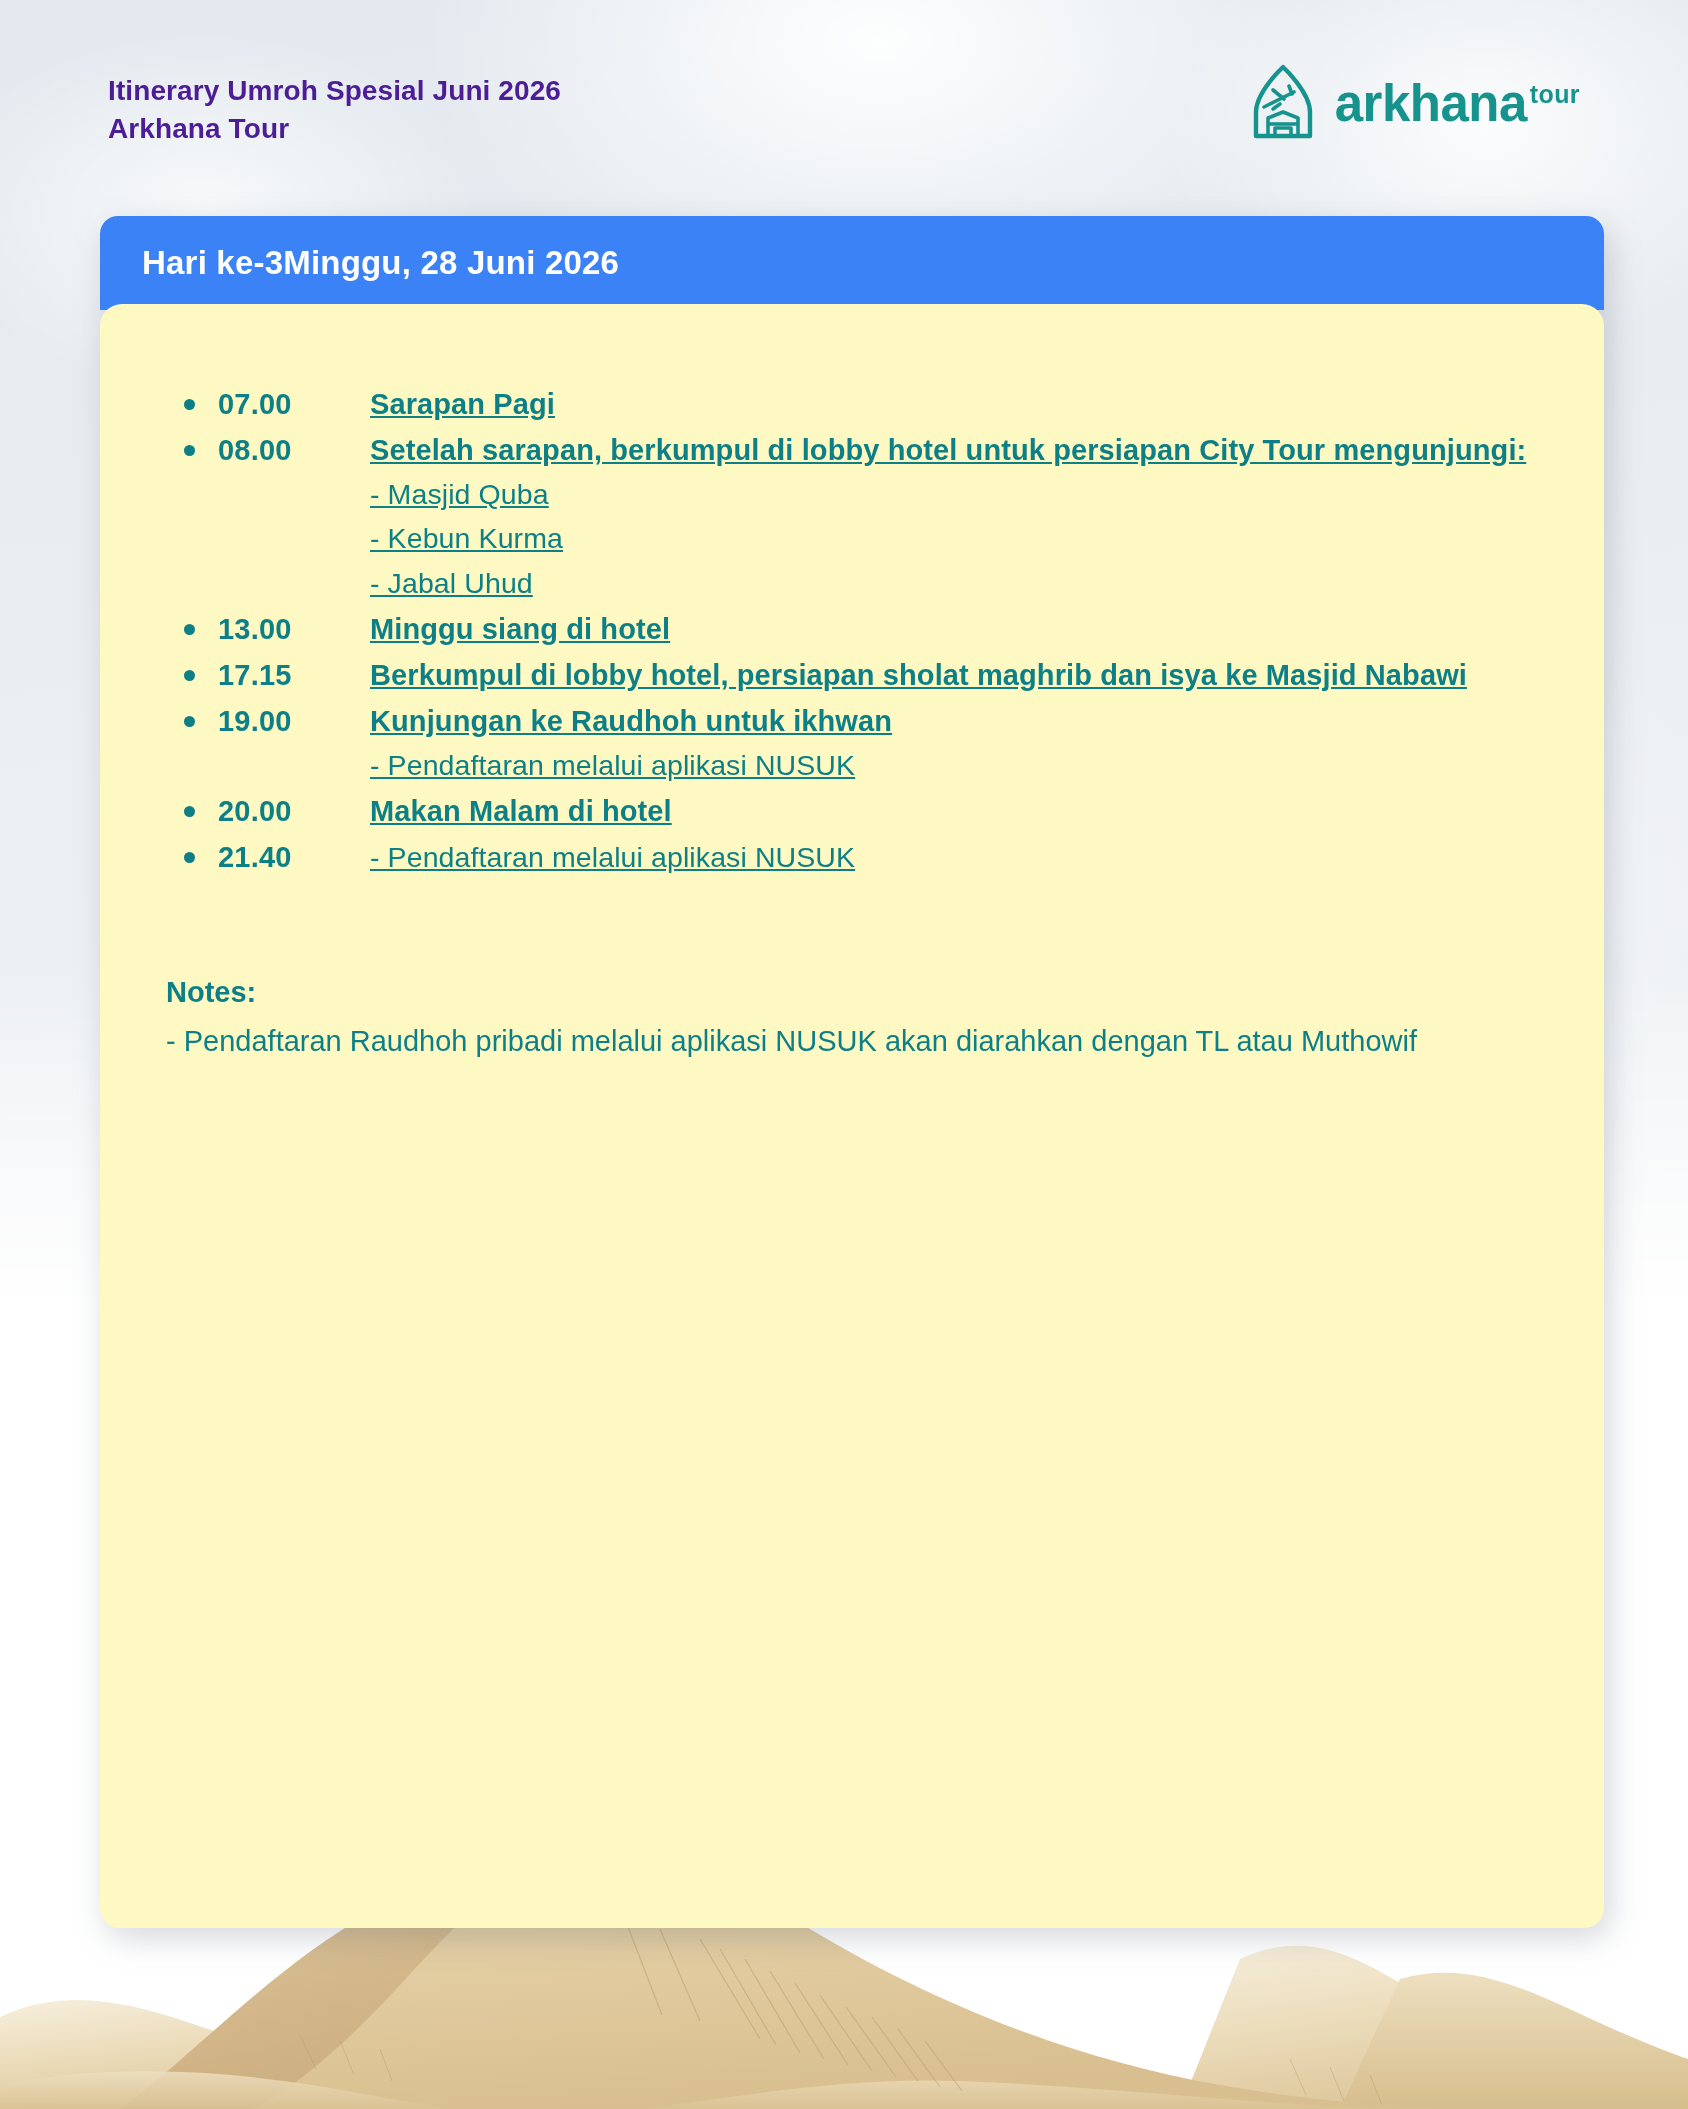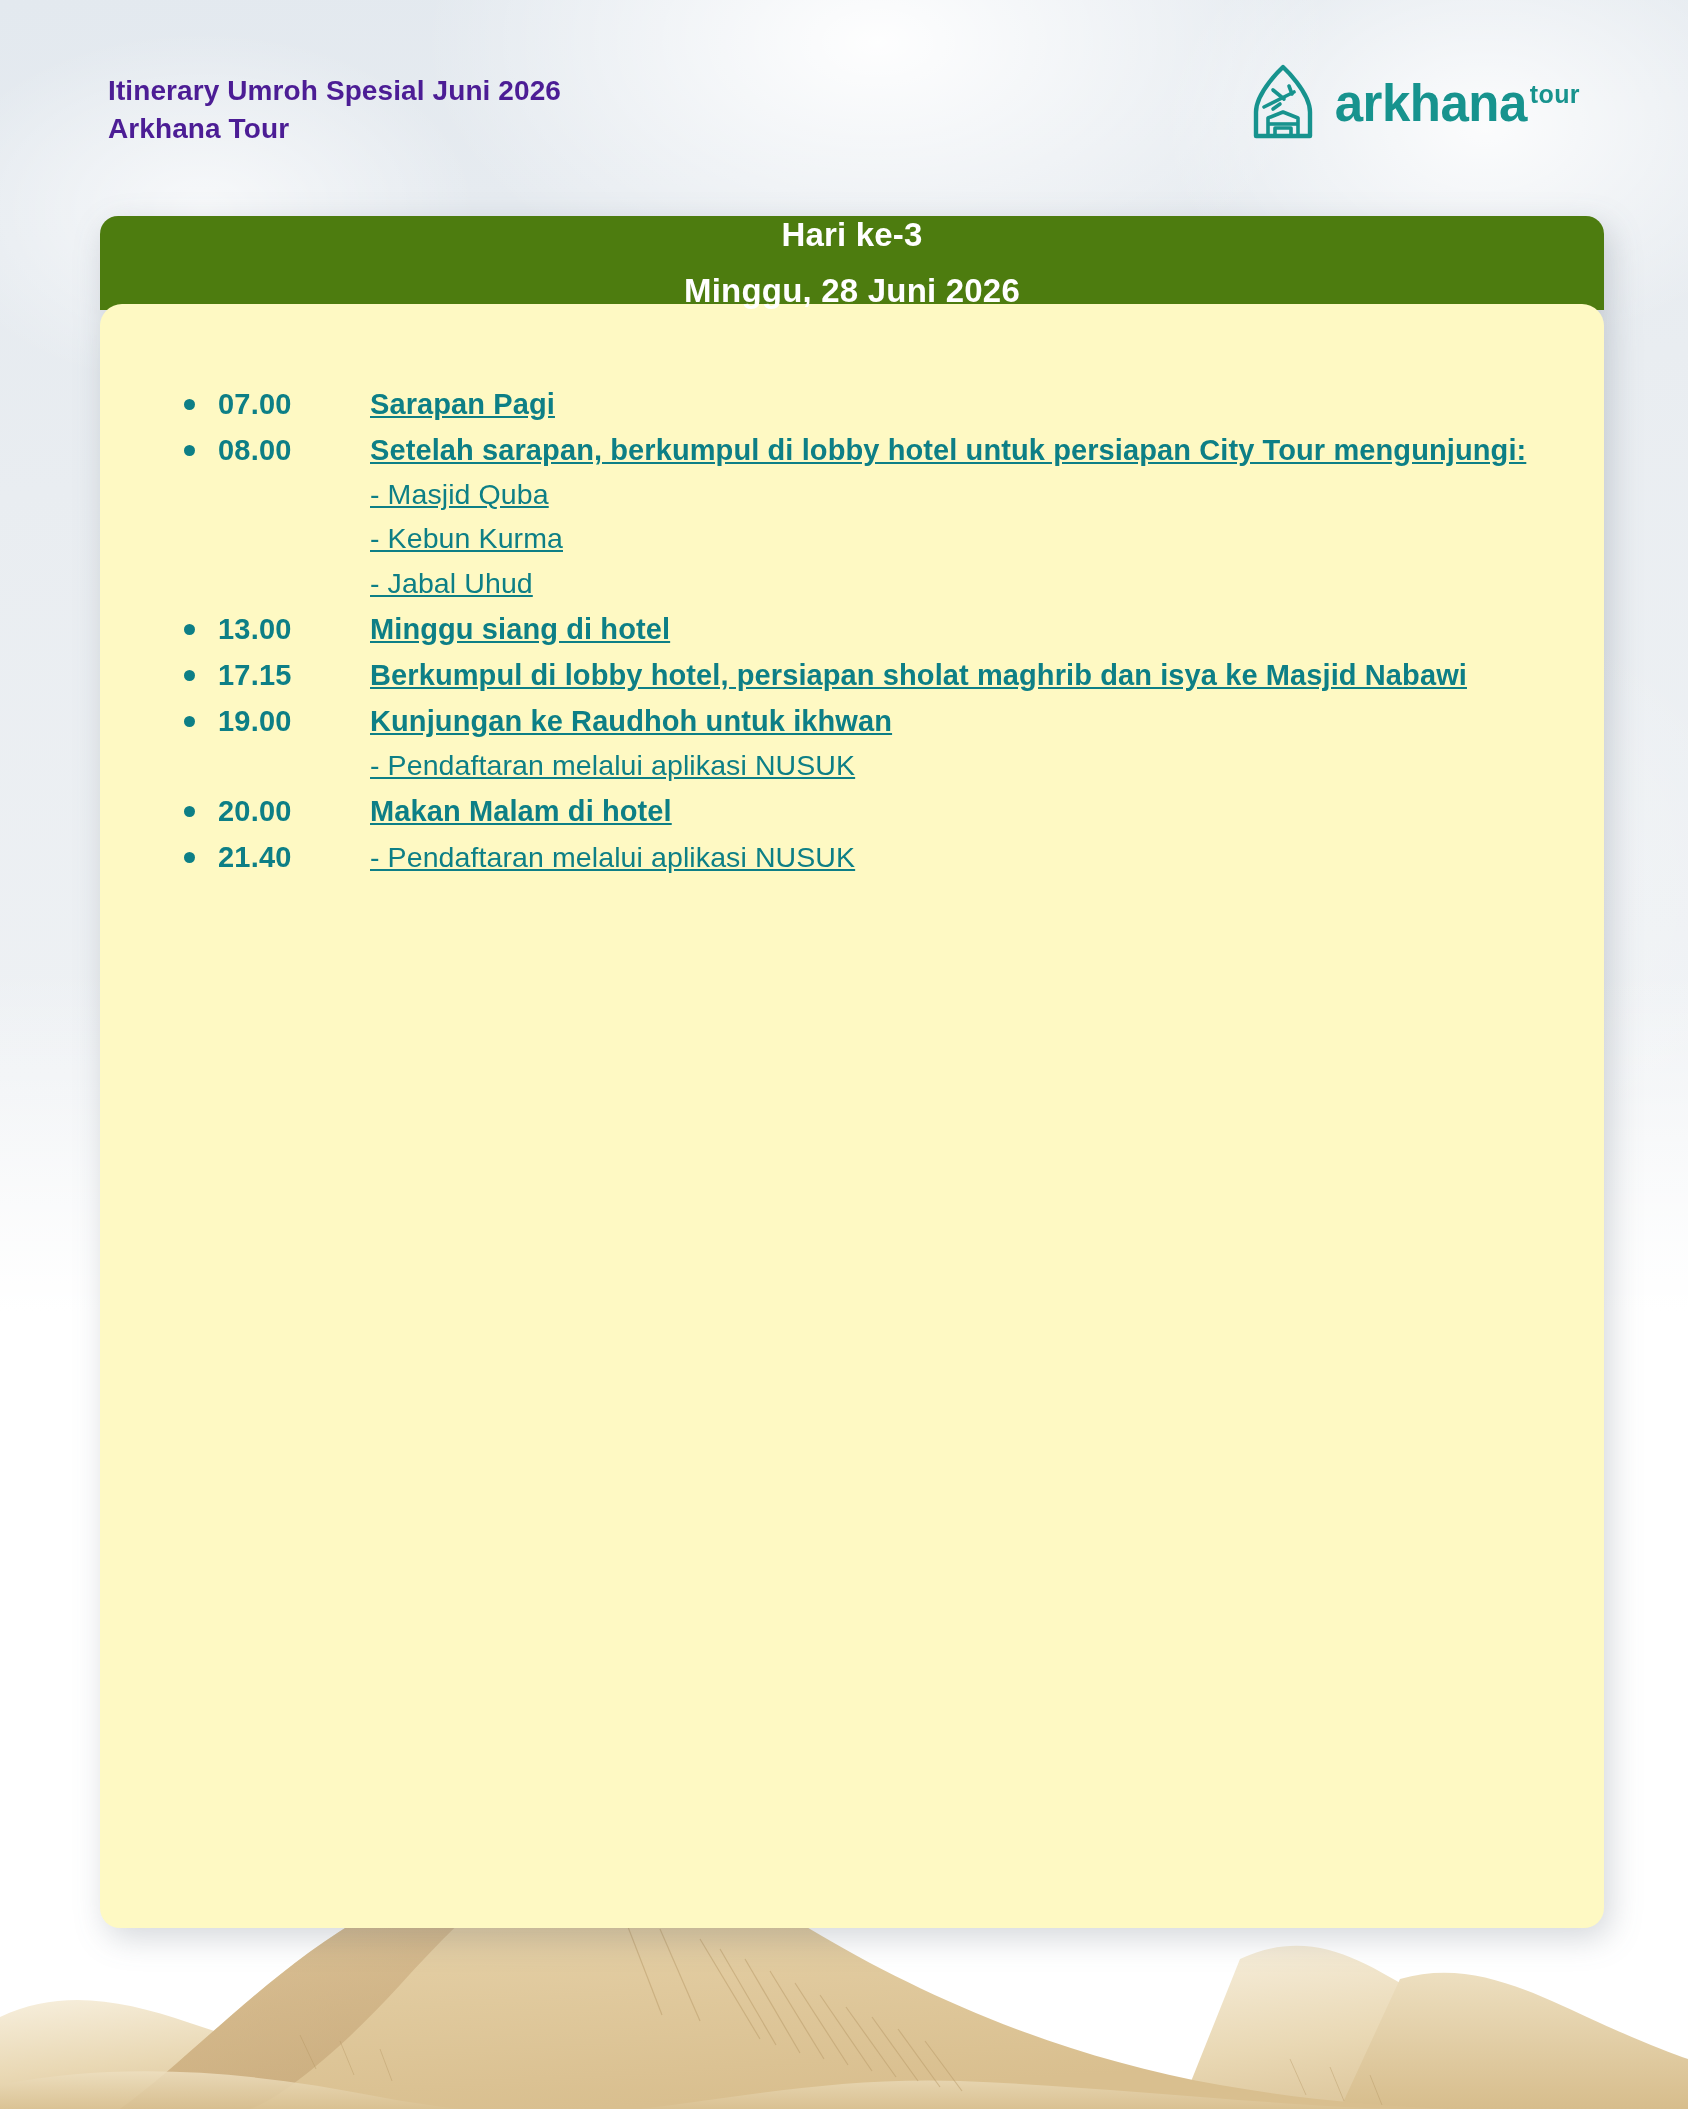--- a/index.html
+++ b/index.html
@@ -83,28 +83,27 @@
   
   .card-wrap {
     position: absolute;
     left: 100px; top: 216px;
     width: 1504px;
     z-index: 5;
     filter: drop-shadow(6px 10px 16px rgba(60,75,90,.22));
   }
   .card-head {
     height: 94px;
-    background: #4d7c0f;
+    background: #3b82f6;
     border-radius: 18px 18px 0 0;
     display: flex;
     align-items: center;
-    justify-content: space-between;
+    justify-content: flex-start;
     padding: 0 42px;
     box-sizing: border-box;
-    flex-direction: column;
   }
   .card-head .ttl,
   .card-head .date {
     color: #ffffff;
     font-size: 33px;
     font-weight: bold;
     letter-spacing: .2px;
     white-space: nowrap;
   }
   .card-body {
@@ -347,15 +346,19 @@
           <div class="bullet-cell">
             <span class="dot"></span>
           </div>
           <div class="time-cell">21.40</div>
           <div class="desc-cell">
             <div class="subline">- Pendaftaran melalui aplikasi NUSUK</div>
           </div>
         </div>
       </div>
 
+    <div class="notes">
+      <div class="notes-title">Notes:</div>
+      <div class="notes-line">- Pendaftaran Raudhoh pribadi melalui aplikasi NUSUK akan diarahkan dengan TL atau Muthowif</div>
+    </div>
 
   </div>
 </div>
 
 </body></html>

